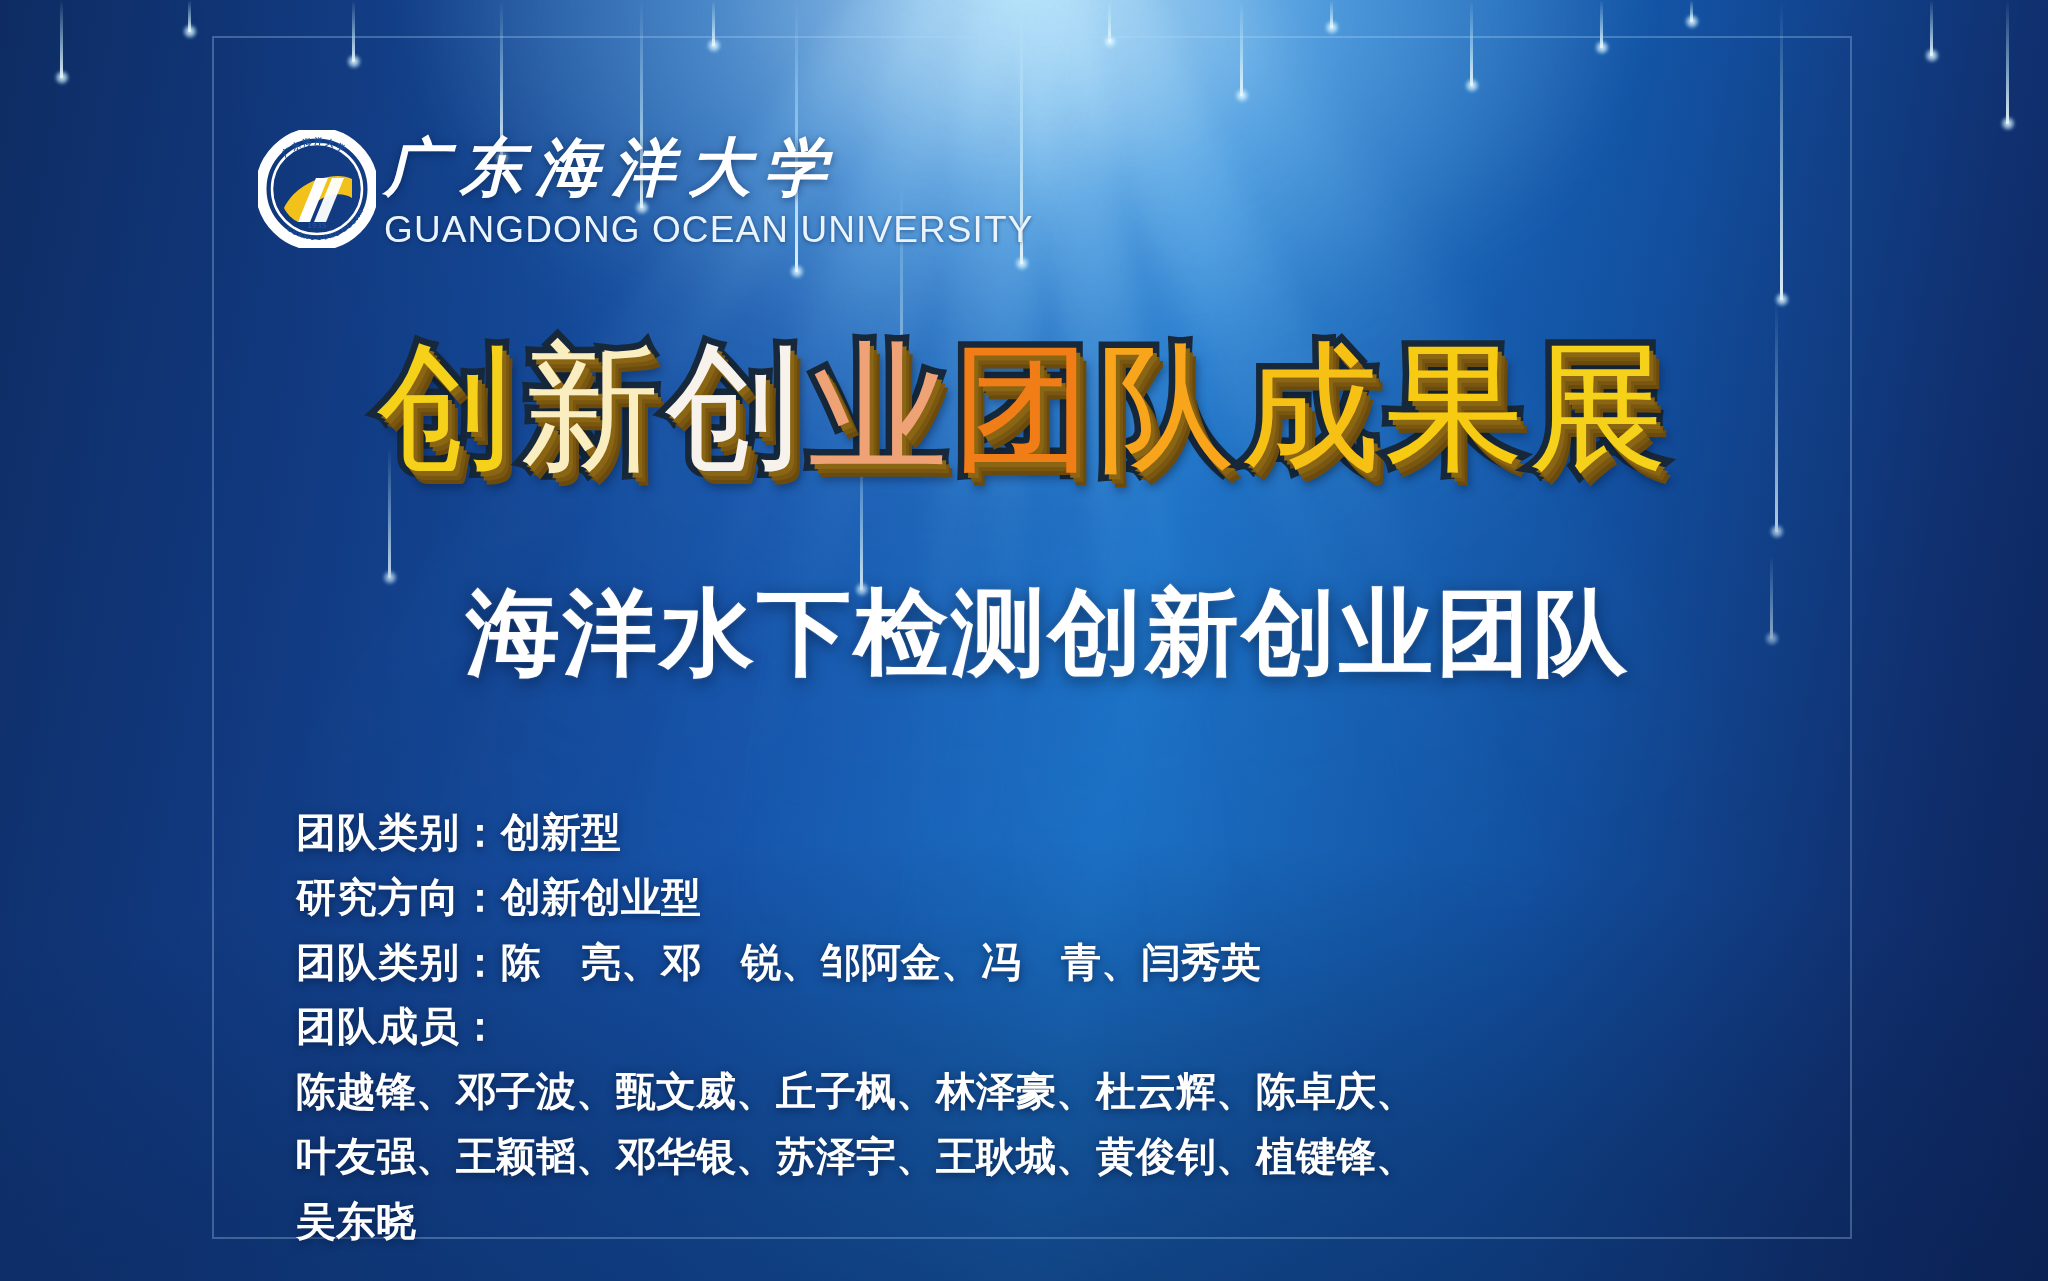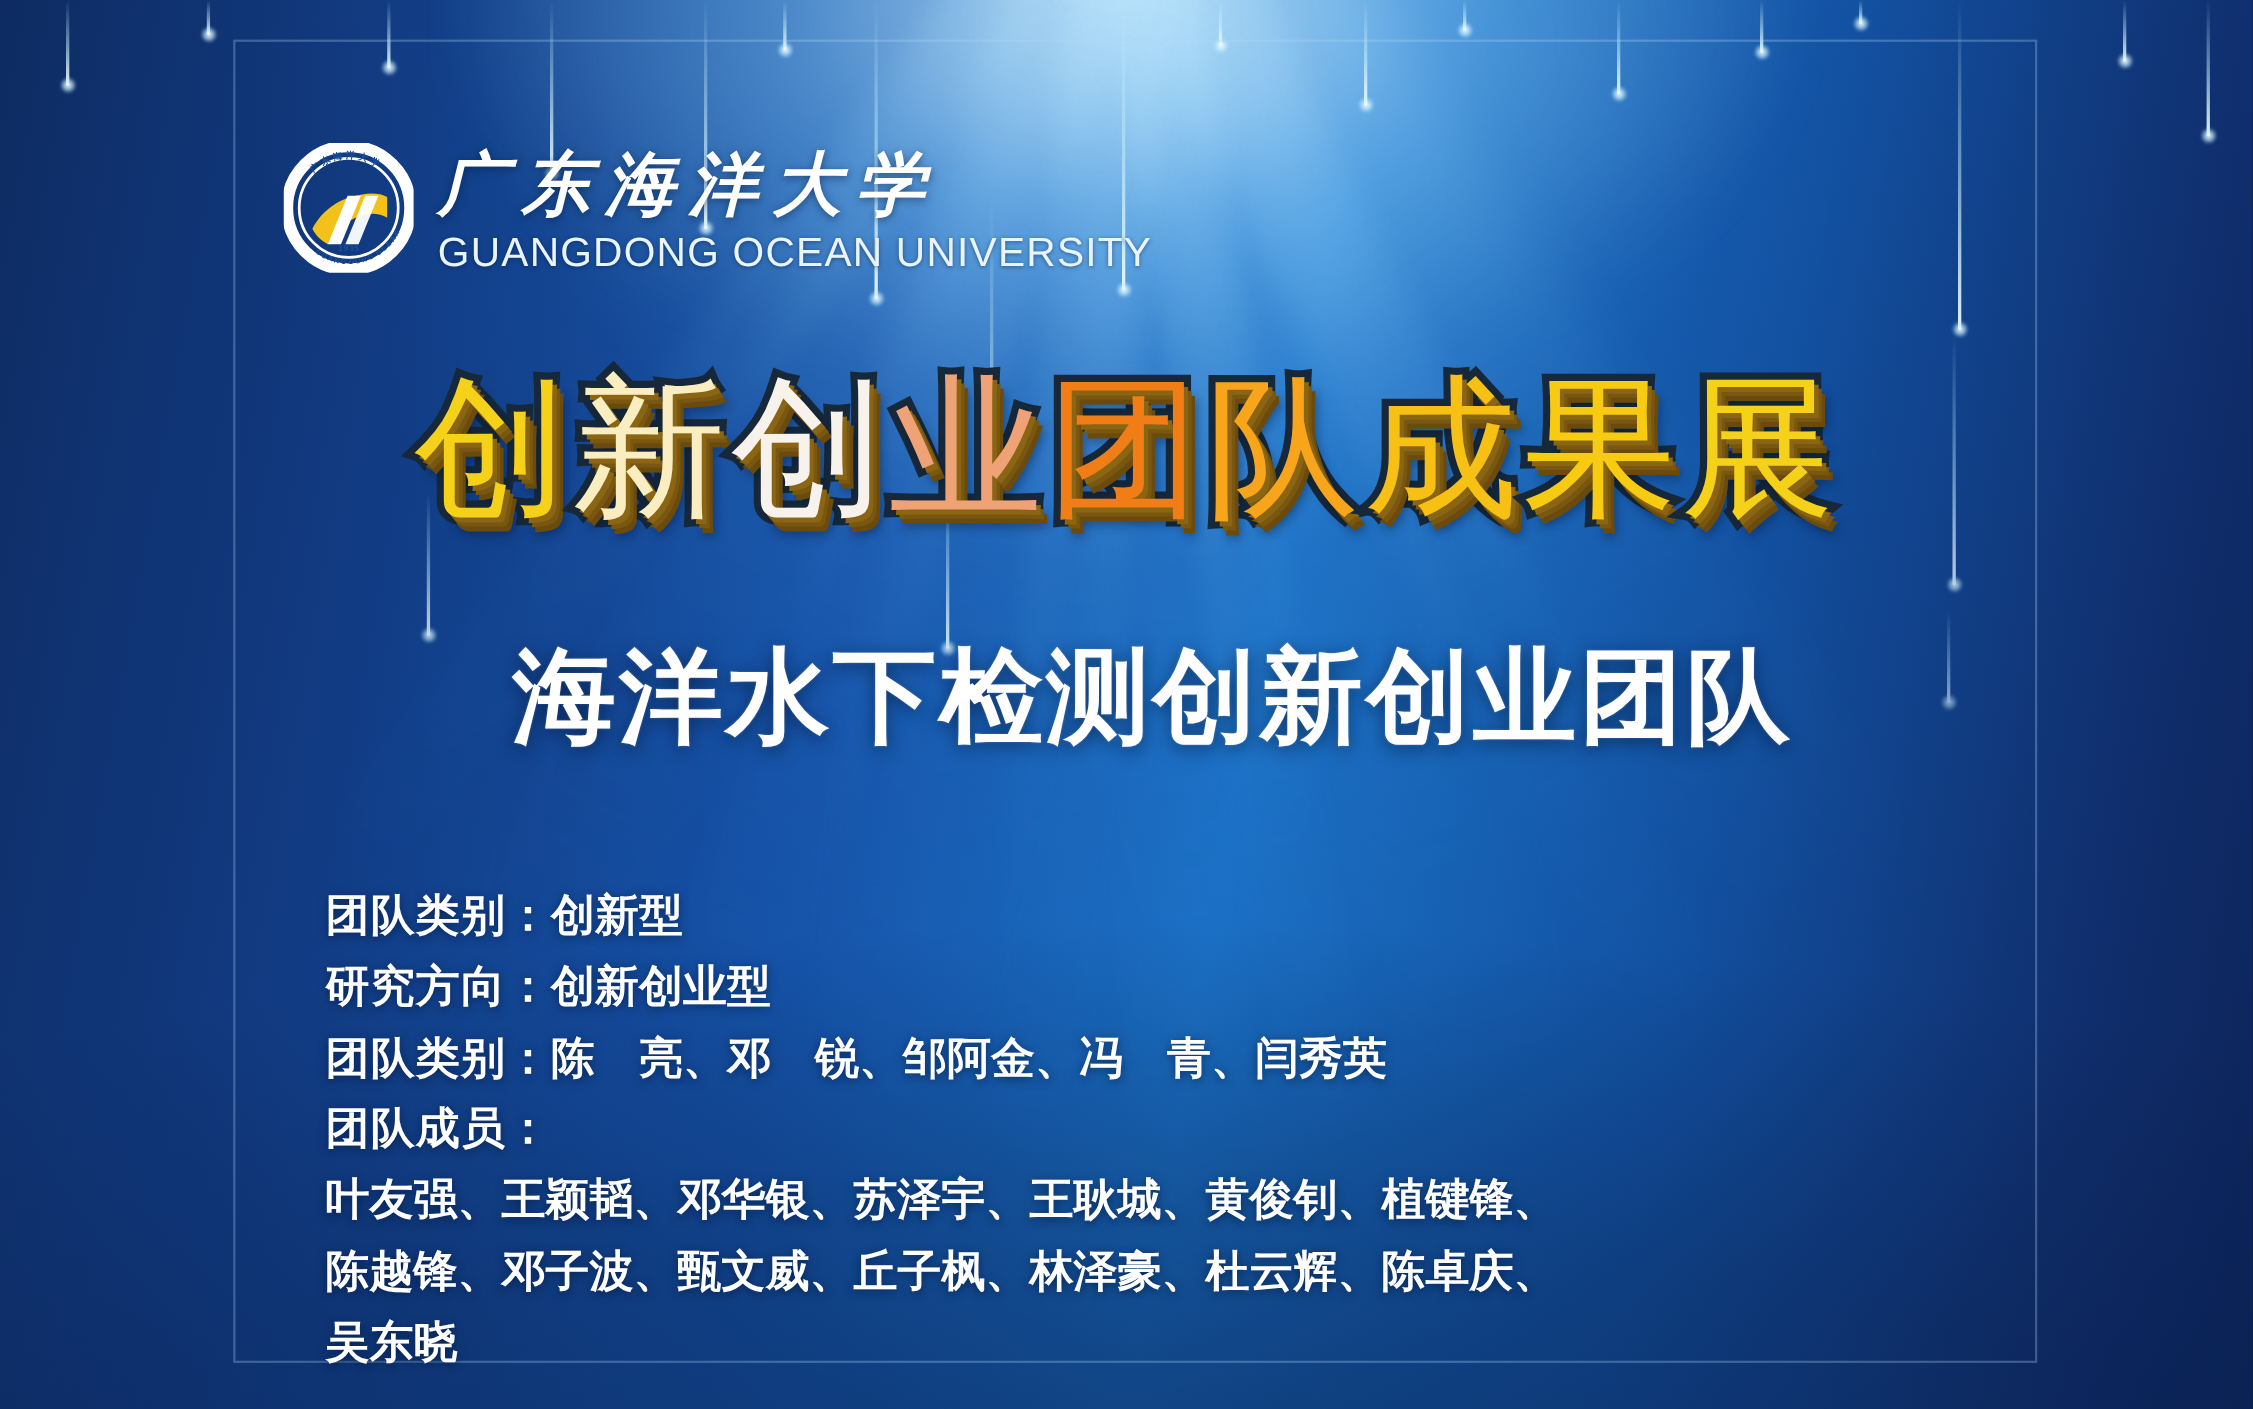--- a/index.html
+++ b/index.html
@@ -68,21 +68,21 @@
   .frame {
     position:absolute; left:212px; top:36px; right:196px; bottom:42px;
     border:2px solid rgba(175,215,250,0.30);
     pointer-events:none;
   }
 
   
   .header { position:absolute; left:258px; top:130px; display:flex; align-items:flex-start; }
   .seal { position:relative; width:118px; height:118px; flex:0 0 auto; }
   .seal svg { display:block; }
-  .brand { margin-left:22px; padding-top:6px; }
+  .brand { margin-left:8px; padding-top:6px; }
   .brand-cn {
     font-family:"Liberation Serif","DejaVu Serif",serif;
     font-weight:700;
     font-size:63px;
     letter-spacing:13px;
     color:#ffffff;
     line-height:1.02;
     text-shadow:0 2px 8px rgba(4,26,62,.55);
     font-style: italic;
   }
@@ -247,17 +247,17 @@
       <span class="lbl">团队类别：</span><span>创新型</span>
     </div>
     <div class="row">
       <span class="lbl">研究方向：</span><span>创新创业型</span>
     </div>
     <div class="row">
       <span class="lbl">团队类别：</span><span>陈　亮、邓　锐、邹阿金、冯　青、闫秀英</span>
     </div>
     <div class="row members">
       <span class="lbl">团队成员：</span>
-      <span class="val" id="members-lines"><span class="mline">叶友强、王颖韬、邓华银、苏泽宇、王耿城、黄俊钊、植键锋、</span><span class="mline">陈越锋、邓子波、甄文威、丘子枫、林泽豪、杜云辉、陈卓庆、</span><span class="mline">吴东晓</span></span>
+      <span class="val" id="members-lines"><span class="mline">陈越锋、邓子波、甄文威、丘子枫、林泽豪、杜云辉、陈卓庆、</span><span class="mline">叶友强、王颖韬、邓华银、苏泽宇、王耿城、黄俊钊、植键锋、</span><span class="mline">吴东晓</span></span>
     </div>
   </div>
 
 </div>
 
 </body></html>

